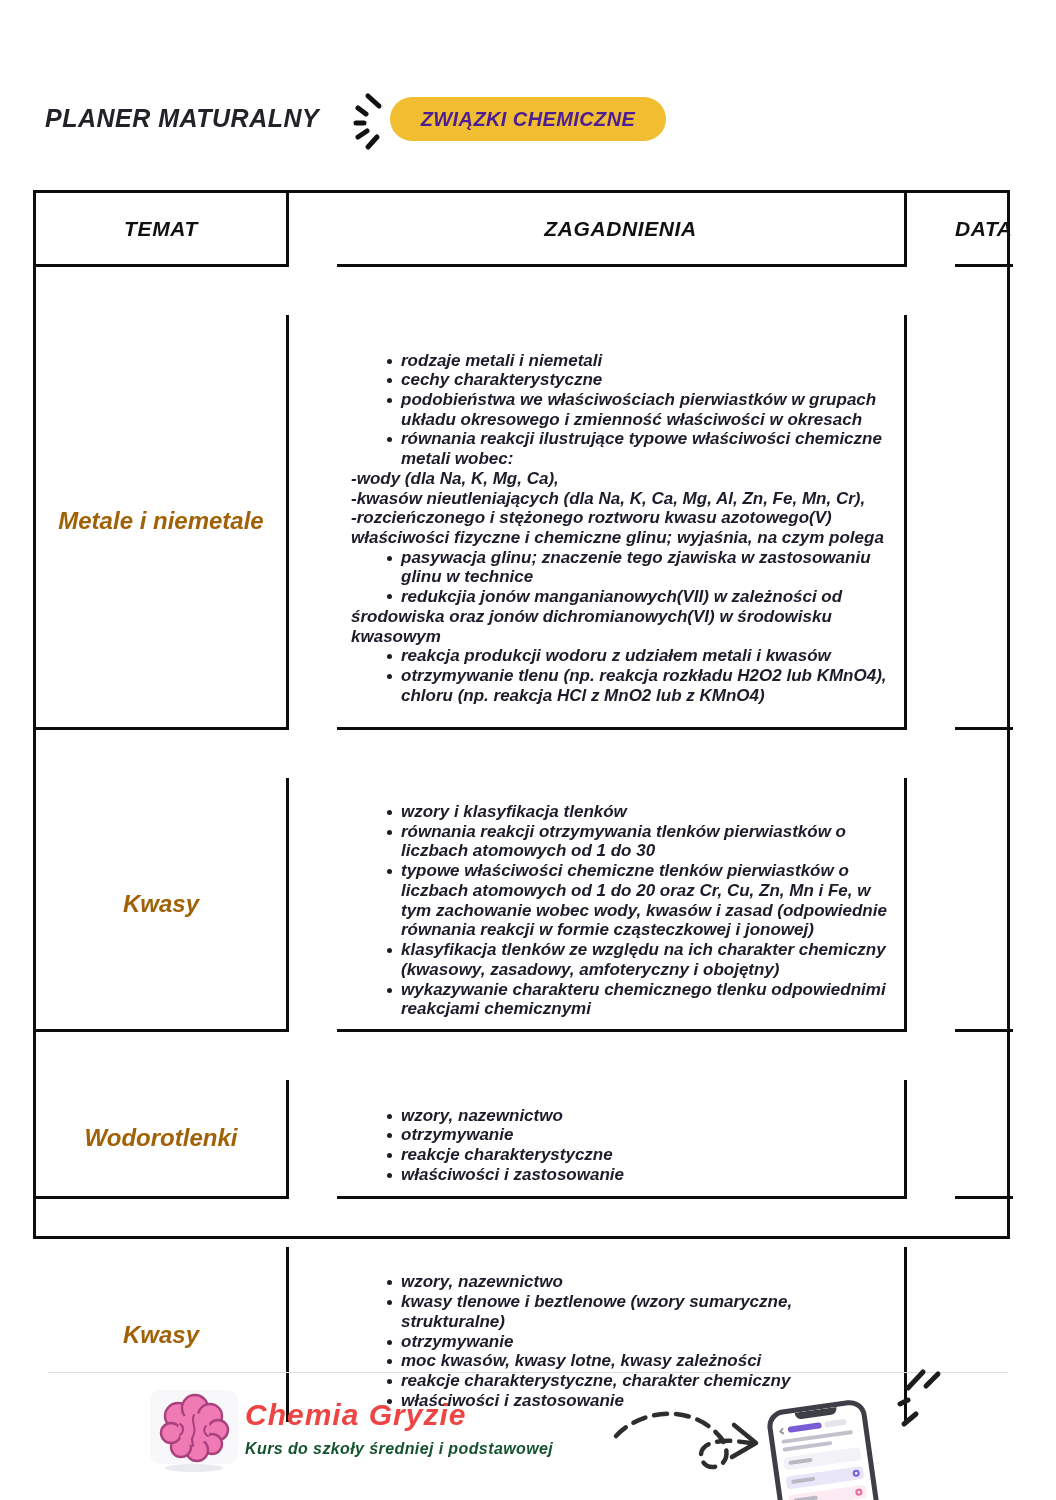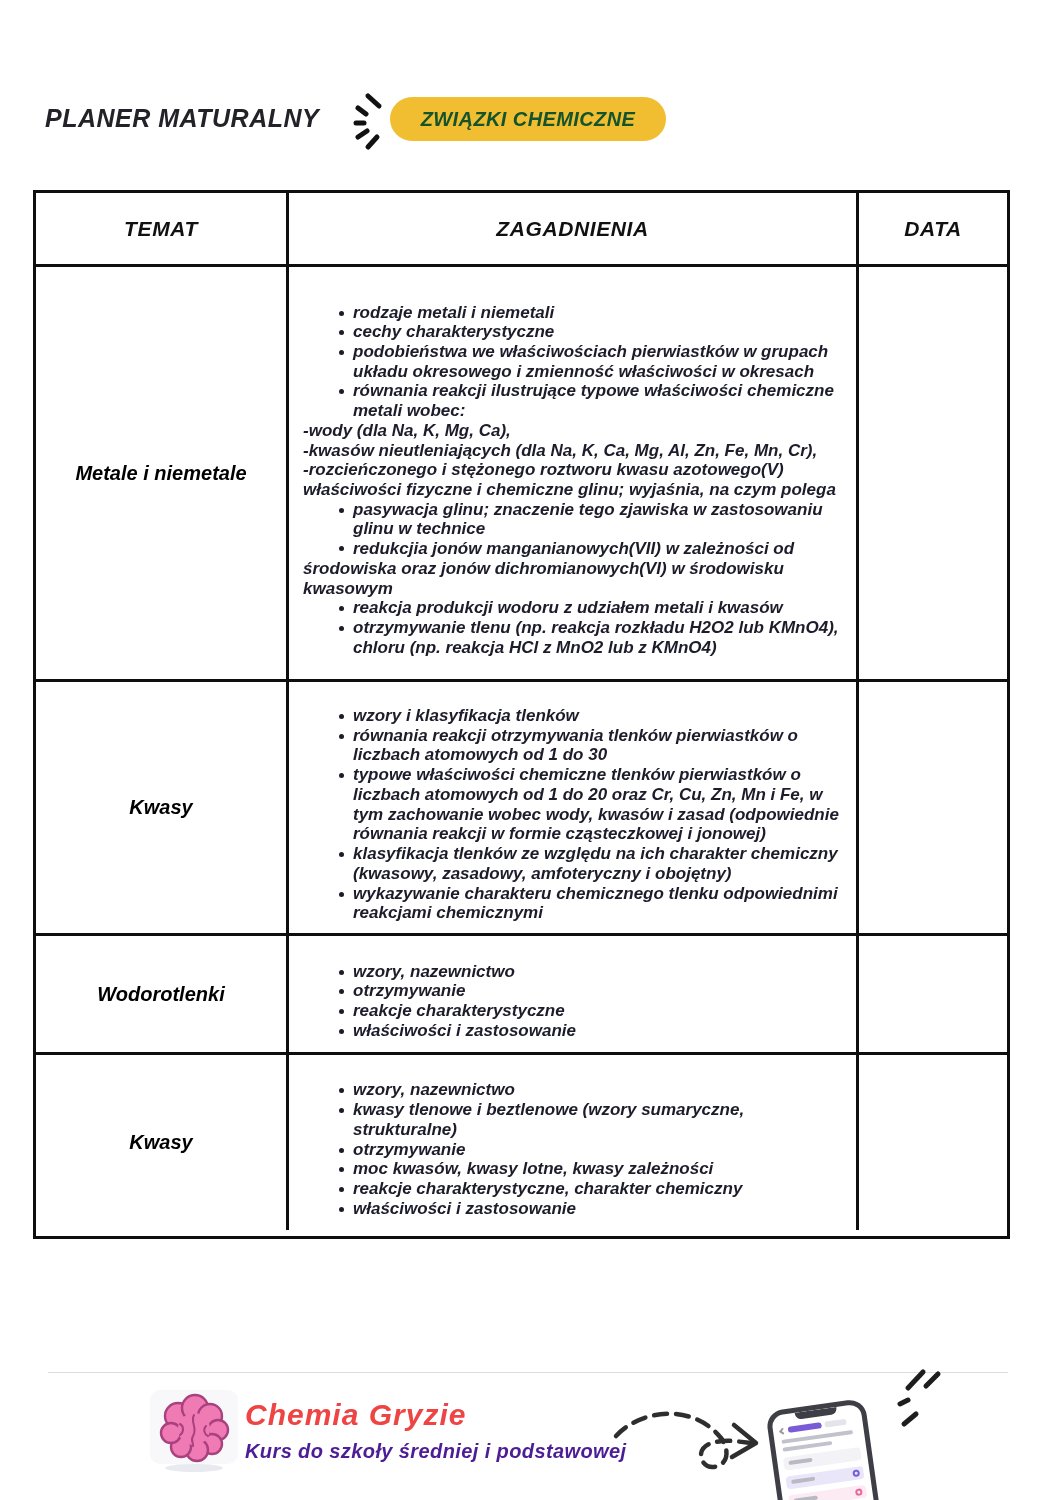--- a/index.html
+++ b/index.html
@@ -14,41 +14,42 @@
   
   .page-title {
     position:absolute; left:45px; top:104px;
     font-size:25px; font-weight:bold; letter-spacing:.5px; color:#222228;
   }
   .burst { position:absolute; left:348px; top:90px; }
   .badge {
     position:absolute; left:390px; top:97px; height:44px; min-width:276px;
     background:#F0BE30; border-radius:22px;
     display:flex; align-items:center; justify-content:center;
-    font-size:20px; font-weight:bold; letter-spacing:.4px; color:#14532d;
+    font-size:20px; font-weight:bold; letter-spacing:.4px; color:#4c1d95;
     padding:0 26px;
   }
   
   .planner-table {
     position:absolute; left:33px; top:190px; width:977px; height:1049px;
     border:3px solid #0e0e0e;
     display:grid;
     grid-template-columns:253px 570px 1fr;
     grid-template-rows:74px 415px 254px 119px 175px;
+    gap:48px;
   }
   .cell { border-right:3px solid #0e0e0e; border-bottom:3px solid #0e0e0e; }
   .cell.c3 { border-right:none; }
   .planner-table > .cell:nth-last-child(-n+3) { border-bottom:none; }
   .hcell {
     display:flex; align-items:center; justify-content:center;
     font-size:21px; font-weight:bold; letter-spacing:.6px; color:#111;
   }
   .topic-cell {
     display:flex; align-items:center; justify-content:center;
-    font-size:20px; font-weight:bold; color:#000000; text-align:center;
+    font-size:24px; font-weight:bold; color:#a16207; text-align:center;
     padding:8px 8px;
   }
   .topics-cell {
     display:flex; flex-direction:column; justify-content:center;
     padding:14px 8px 0 14px;
     font-size:17px; font-weight:bold; color:#1c1c2b; line-height:1.16;
   }
   .item { position:relative; }
   .item.bullet { padding-left:50px; }
   .item.bullet .dot {
@@ -67,21 +68,21 @@
     position:absolute; left:48px; top:1372px; width:960px; height:1px;
     background:#dcdce1;
   }
   .brain-wrap { position:absolute; left:148px; top:1388px; }
   .brand-name {
     position:absolute; left:245px; top:1398px;
     font-size:30px; font-weight:bold; letter-spacing:1px; color:#ef4444;
   }
   .brand-tagline {
     position:absolute; left:245px; top:1440px;
-    font-size:20px; font-weight:bold; letter-spacing:.4px; color:#4c1d95;
+    font-size:16px; font-weight:bold; letter-spacing:.4px; color:#14532d;
   }
   .arrow-wrap { position:absolute; left:608px; top:1396px; }
   .sparkle-wrap { position:absolute; left:868px; top:1366px; }
   
   .phone {
     position:absolute; left:778px; top:1404px; width:100px; height:190px;
     background:#3e3e46; border-radius:17px; padding:5px;
     transform:rotate(-8deg);
   }
   .phone-screen {

